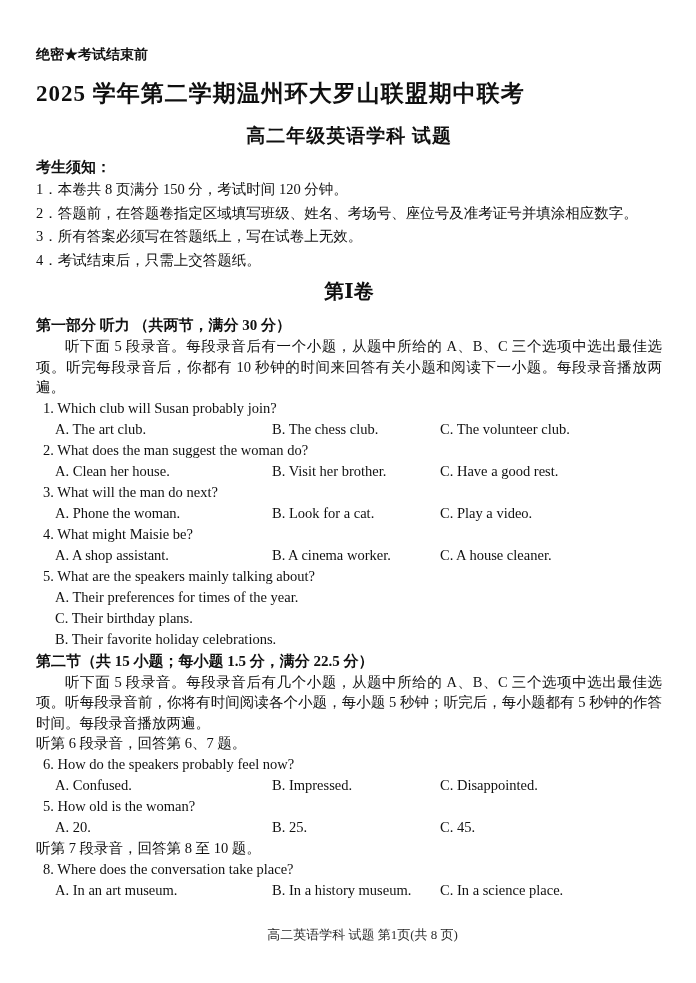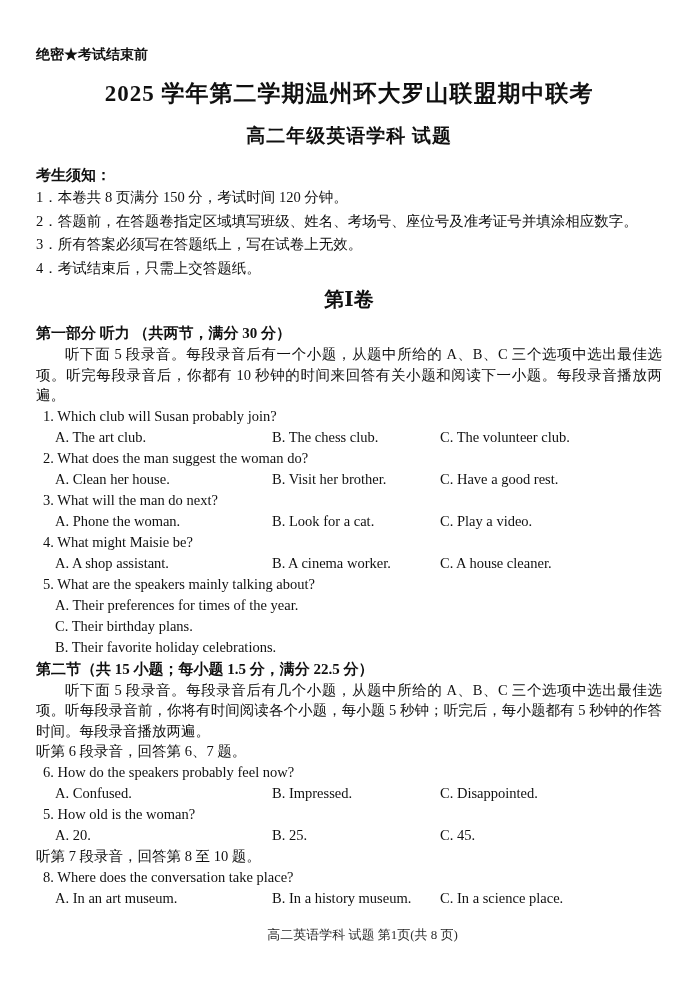--- a/index.html
+++ b/index.html
@@ -18,34 +18,33 @@
   }
   .secrecy {
     font-weight: bold;
     font-size: 14px;
     line-height: 18px;
   }
   .title {
     margin: 14px 0 0 0;
     font-size: 23px;
     font-weight: bold;
-    text-align: center;
     line-height: 32px;
     letter-spacing: 1px;
   }
   .subtitle {
     margin: 13px 0 0 0;
     font-size: 19px;
     font-weight: bold;
     text-align: center;
     line-height: 26px;
     letter-spacing: 1px;
   }
   .notice-heading {
-    margin-top: 16px;
+    margin-top: 8px;
     font-weight: bold;
     font-size: 15px;
     line-height: 21px;
   }
   .notice-item { line-height: 23.5px; }
   .volume {
     margin-top: 4px;
     text-align: center;
     font-weight: bold;
     font-size: 20px;

